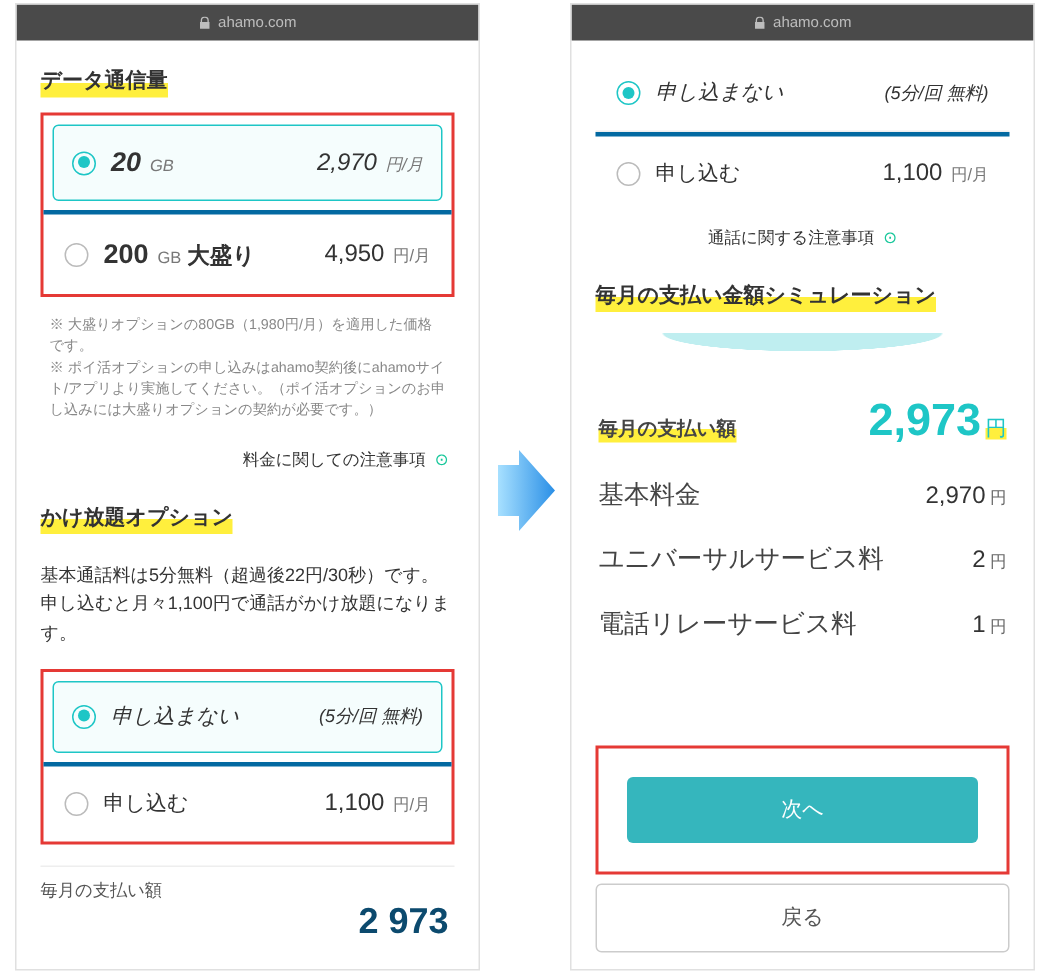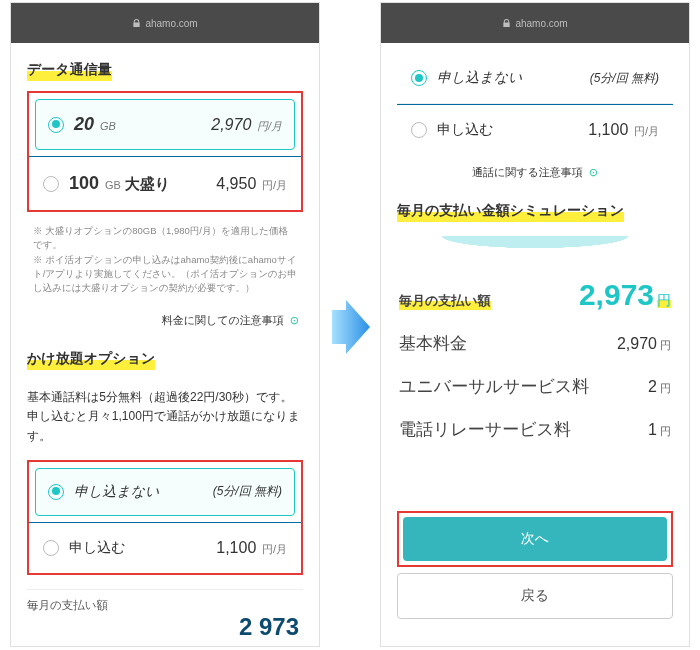--- a/index.html
+++ b/index.html
@@ -1,25 +1,25 @@
 <!DOCTYPE html>
 <html><head>
 <meta charset="utf-8">
 <style>
   * { box-sizing: border-box; margin: 0; padding: 0; }
   body { font-family: -apple-system, "Hiragino Sans", sans-serif; background: #fff; width: 700px; height: 650px; position: relative; }
   .phone { position: absolute; width: 310px; background: #fff; border: 1px solid #e0e0e0; overflow: hidden; }
   .phone-left { left: 10px; top: 2px; height: 645px; }
   .phone-right { left: 380px; top: 2px; height: 645px; }
-  .urlbar { height: 40px; background: #4a4a4a; color: #bdbdbd; font-size: 10px; display: flex; align-items: center; justify-content: center; gap: 4px; }
+  .urlbar { height: 24px; background: #4a4a4a; color: #bdbdbd; font-size: 10px; display: flex; align-items: center; justify-content: center; gap: 4px; }
   .lock { width: 9px; height: 9px; }
   .content { padding: 10px 16px; font-size: 13px; color: #333; }
   .section-title { display: inline-block; font-weight: 700; font-size: 14px; padding: 2px 0; margin: 6px 0 10px; background: linear-gradient(transparent 55%, #ffef3d 55%); }
   .red-box { border: 2px solid #e53935; padding: 0; margin-bottom: 4px; }
-  .opt { display: flex; align-items: center; justify-content: space-between; padding: 16px 14px; border-top: 1px solid #0369a1; }
+  .opt { display: flex; align-items: center; justify-content: space-between; padding: 16px 14px; border-top: 3px solid #0369a1; }
   .opt:first-child { border-top: none; font-style: italic; }
   .opt.selected { border: 1.5px solid #1ec6c6; background: #f5fdfd; border-radius: 4px; margin: 6px; padding: 14px 12px; }
   .opt-left { display: flex; align-items: center; gap: 10px; }
   .radio { width: 16px; height: 16px; border: 1.5px solid #bbb; border-radius: 50%; display: inline-block; flex-shrink: 0; }
   .radio.on { border-color: #1ec6c6; position: relative; }
   .radio.on::after { content: ""; position: absolute; width: 8px; height: 8px; background: #1ec6c6; border-radius: 50%; top: 2.5px; left: 2.5px; }
   .opt-label { font-size: 14px; }
   .big { font-size: 18px; font-weight: 600; }
   .unit { font-size: 11px; color: #777; margin-left: 2px; }
   .badge { font-size: 15px; font-weight: 700; margin-left: 4px; }
@@ -62,21 +62,21 @@
       <div class="opt selected">
         <span class="opt-left">
           <span class="radio on"></span>
           <span class="opt-label"><span class="big">20</span> <span class="unit">GB</span></span>
         </span>
         <span class="price"><span class="pnum">2,970</span> <span class="unit">円/月</span></span>
       </div>
       <div class="opt">
         <span class="opt-left">
           <span class="radio"></span>
-          <span class="opt-label"><span class="big">100</span> <span class="unit">GB</span><span class="badge">大盛り</span></span>
+          <span class="opt-label"><span class="big">200</span> <span class="unit">GB</span><span class="badge">大盛り</span></span>
         </span>
         <span class="price"><span class="pnum">4,950</span> <span class="unit">円/月</span></span>
       </div>
     </div>
 
     <div class="note" style="white-space:pre-line">※ 大盛りオプションの80GB（1,980円/月）を適用した価格です。
 ※ ポイ活オプションの申し込みはahamo契約後にahamoサイト/アプリより実施してください。（ポイ活オプションのお申し込みには大盛りオプションの契約が必要です。）</div>
     <div class="notice-link"><span>料金に関しての注意事項</span><span class="chev">⊙</span></div>
 
     <div class="section-title">かけ放題オプション</div>
@@ -159,18 +159,18 @@
       <span class="sim-label">ユニバーサルサービス料</span>
       <span><span class="sim-val">2</span><span class="sim-unit">円</span></span>
     </div>
     <div class="sim-row">
       <span class="sim-label">電話リレーサービス料</span>
       <span><span class="sim-val">1</span><span class="sim-unit">円</span></span>
     </div>
 
     <div style="height:60px"></div>
 
-    <div class="red-box" style="padding:4px">
+    <div class="red-box" style="padding:19px">
       <div class="btn btn-primary" style="margin:0">次へ</div>
     </div>
     <div class="btn btn-secondary">戻る</div>
   </div>
 </div>
 
 </body></html>

